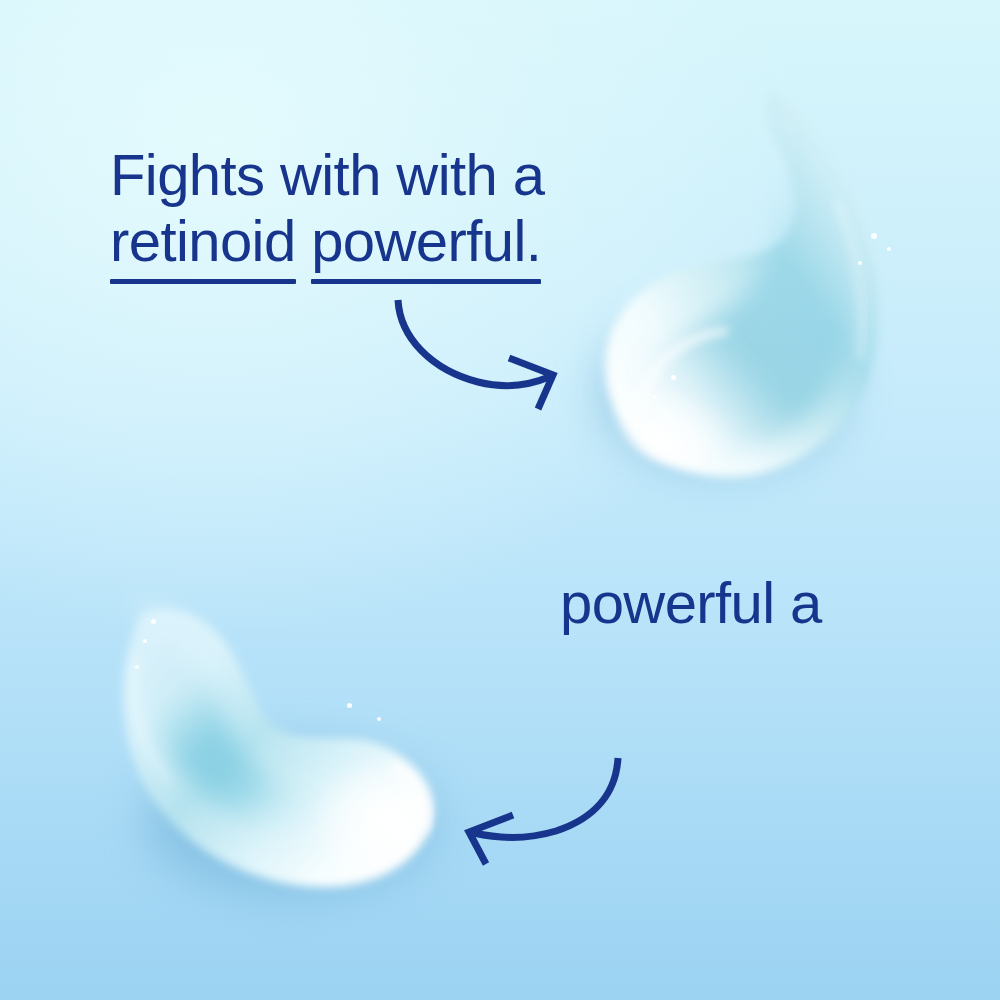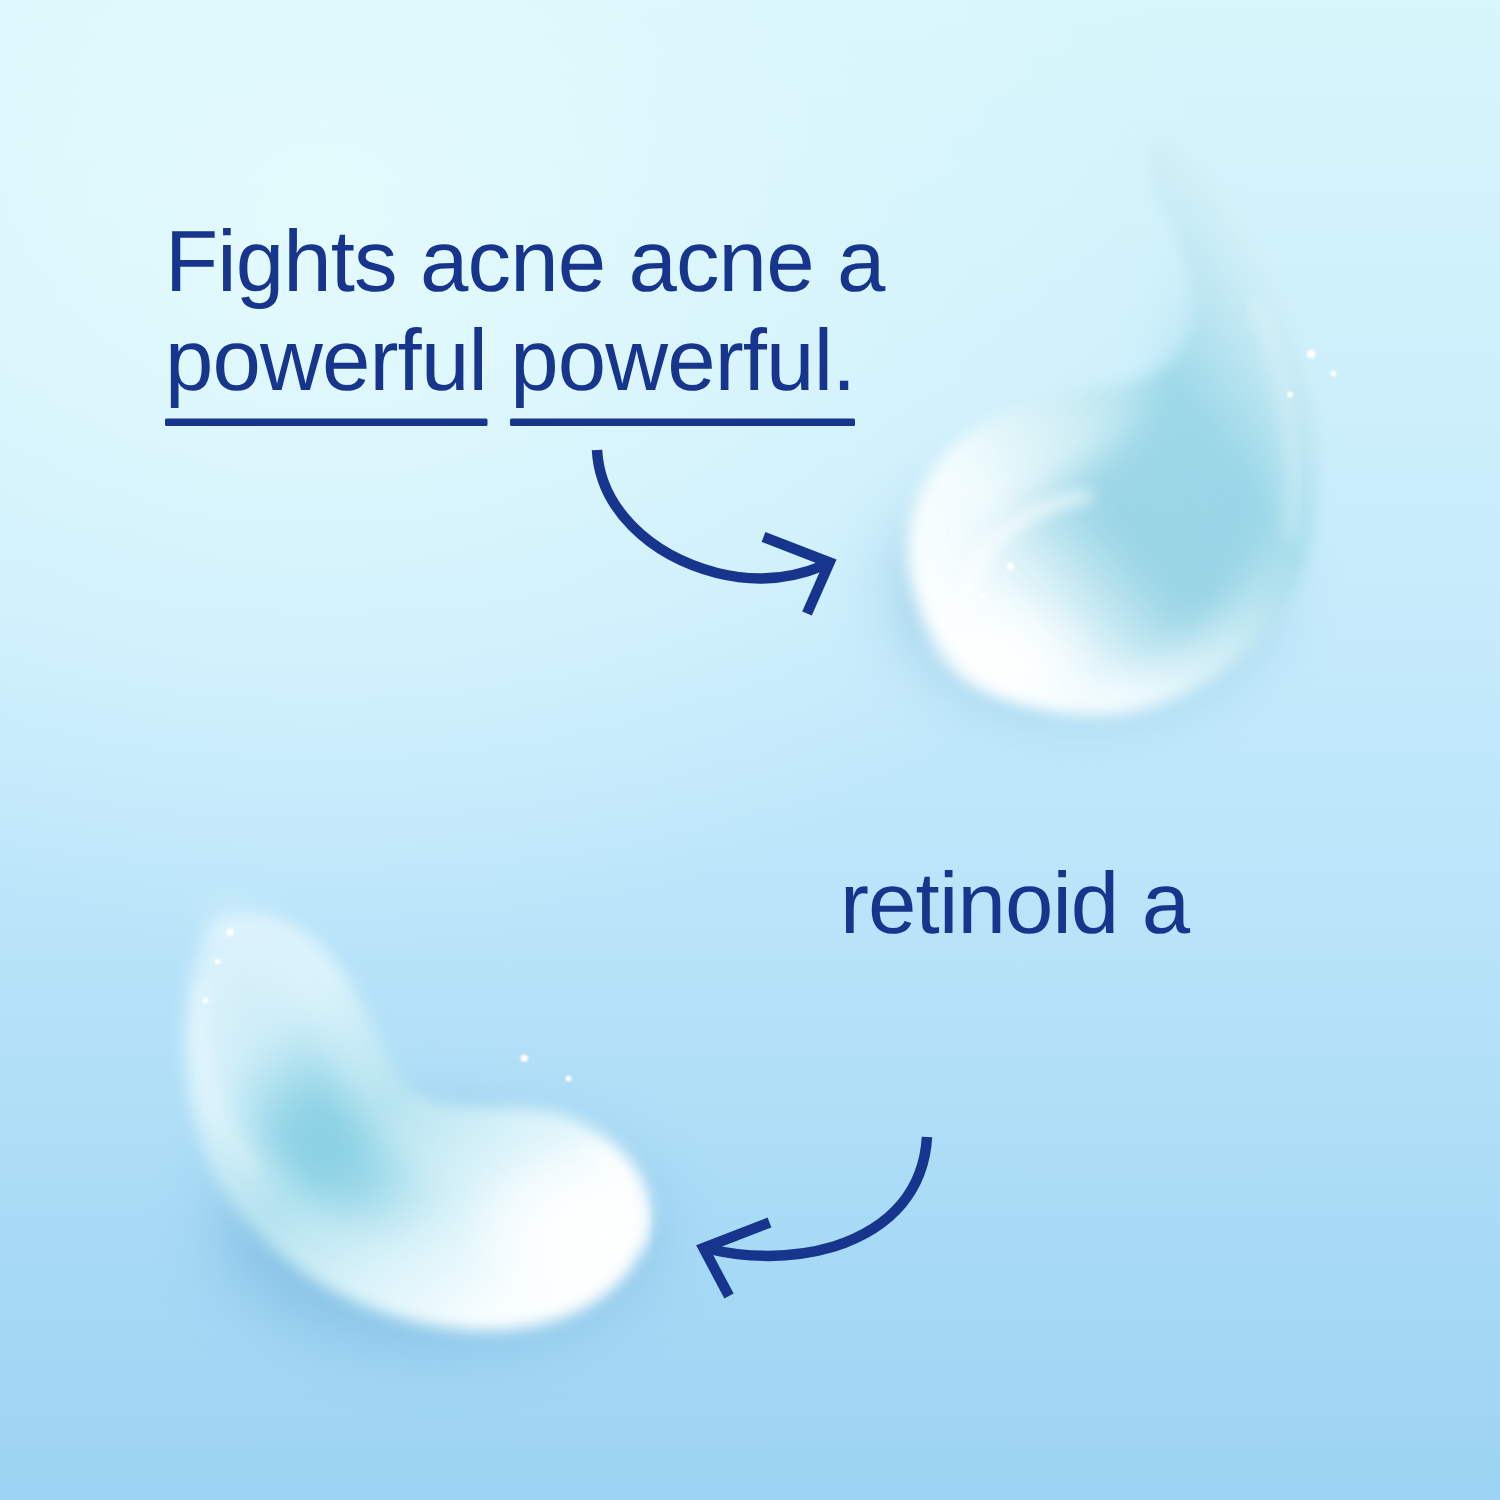--- a/index.html
+++ b/index.html
@@ -266,21 +266,21 @@
       <path d="M398,300 C 400,338 432,370 478,382 C 506,389 530,385 549,377" fill="none" stroke="#17358c" stroke-width="7" stroke-linecap="butt" stroke-linejoin="miter"></path>
       <path d="M509,358 L553,375 L538,409" fill="none" stroke="#17358c" stroke-width="7" stroke-linecap="butt" stroke-linejoin="miter"></path>
     </g>
     <g>
       <path d="M618,758 C 616,792 596,818 556,831 C 526,840 496,838 474,833" fill="none" stroke="#17358c" stroke-width="7" stroke-linecap="butt" stroke-linejoin="miter"></path>
       <path d="M513,815 L469,832 L486,864" fill="none" stroke="#17358c" stroke-width="7" stroke-linecap="butt" stroke-linejoin="miter"></path>
     </g>
   </svg>
 
   <div class="text-block" id="headline-one">
-    <span class="line">Fights acne acne a</span>
-    <span class="line"><span class="u">powerful</span><span> </span><span class="u">powerful.</span></span>
+    <span class="line">Fights with with a</span>
+    <span class="line"><span class="u">retinoid</span><span> </span><span class="u">powerful.</span></span>
   </div>
 
   <div class="text-block" id="headline-two">
-    <span class="line">retinoid a</span>
+    <span class="line">powerful a</span>
   </div>
 
 </div>
 
 </body></html>

